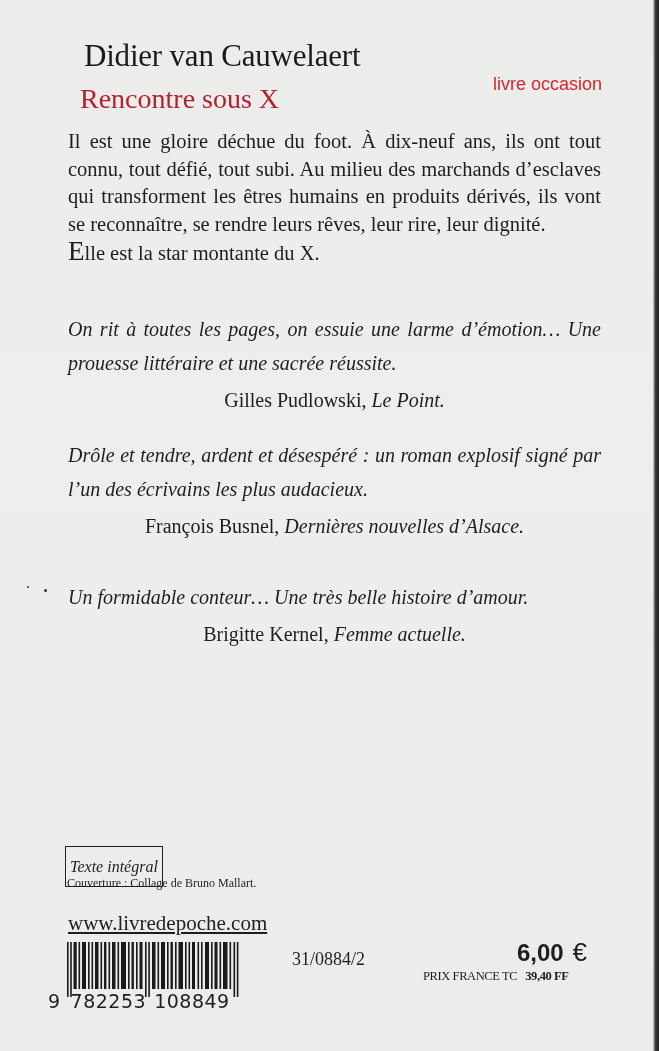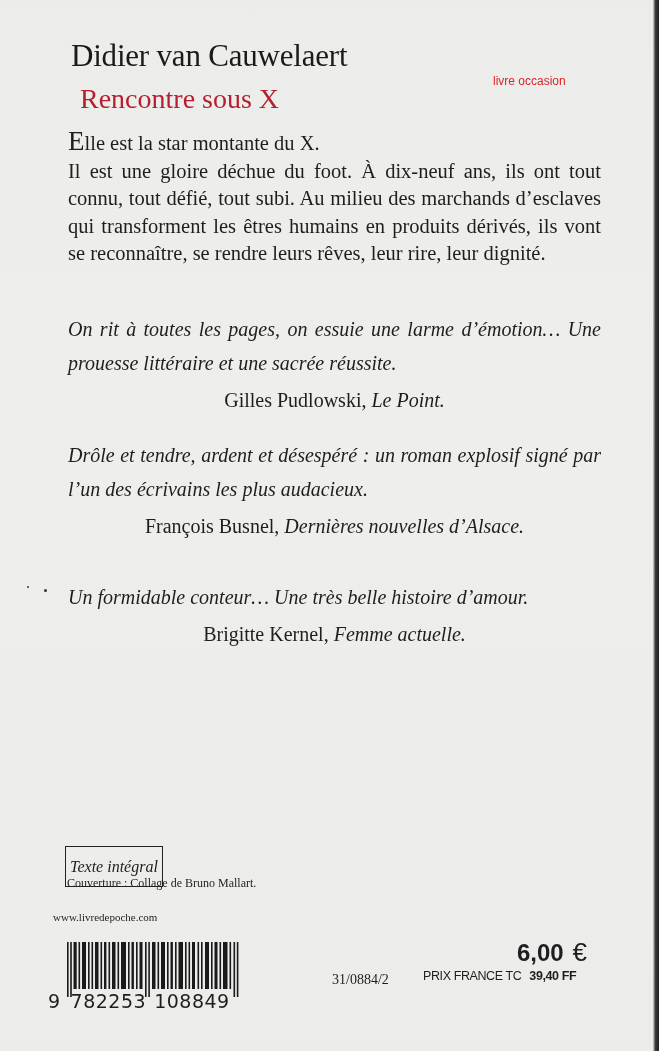--- a/index.html
+++ b/index.html
@@ -23,40 +23,40 @@
     .edge {
       position: absolute;
       left: 653px;
       top: 0;
       width: 6px;
       height: 1051px;
       background: linear-gradient(90deg, #d8d8d6 0%, #3a3a3a 40%, #1e1e1e 100%);
     }
     .author {
       position: absolute;
-      left: 71px;
+      left: 84px;
       top: 38px;
       font-size: 31px;
       letter-spacing: -0.2px;
       color: #1a1a1a;
       text-align: center;
     }
     .title {
       position: absolute;
       left: 80px;
       top: 83px;
       font-size: 28px;
       color: #b52030;
     }
     .sticker {
       position: absolute;
       left: 493px;
       top: 74px;
       font-family: "Liberation Sans", "DejaVu Sans", sans-serif;
-      font-size: 12px;
+      font-size: 18px;
       color: #d8262a;
     }
     .blurb {
       position: absolute;
       left: 68px;
       top: 128px;
       width: 533px;
       font-size: 20.5px;
       line-height: 27.5px;
       text-align: justify;
@@ -100,24 +100,25 @@
     }
     .cover-credit {
       position: absolute;
       left: 67px;
       top: 876px;
       font-size: 12px;
       color: #1e1e1e;
     }
     .website {
       position: absolute;
-      left: 53px;
+      left: 68px;
       top: 911px;
-      font-size: 11px;
-      color: #1e1e1e;
+      font-size: 21px;
+      color: #1e1e1e;
+      text-decoration: underline;
     }
     .barcode {
       position: absolute;
       left: 67px;
       top: 942px;
       width: 172px;
       height: 55px;
     }
     .barcode-digits {
       position: absolute;
@@ -127,44 +128,43 @@
       font-size: 19px;
       letter-spacing: 0.5px;
       color: #1e1e1e;
       background: transparent;
     }
     .barcode-digits .first { margin-right: 10px; }
     .barcode-digits .gap { display: inline-block; width: 8px; }
     .catalog {
       position: absolute;
       left: 292px;
-      top: 972px;
-      font-size: 14px;
-      color: #1e1e1e;
-      margin-left: 40px;
+      top: 949px;
+      font-size: 18px;
+      color: #1e1e1e;
     }
     .price {
       position: absolute;
       left: 517px;
       top: 937px;
       font-family: "Liberation Sans", "DejaVu Sans", sans-serif;
       font-size: 24px;
       font-weight: bold;
       color: #1e1e1e;
     }
     .price .euro {
       font-weight: normal;
       font-size: 26px;
       margin-left: 2px;
     }
     .price-ff {
       position: absolute;
       left: 423px;
       top: 969px;
-      font-family: Liberation Sans, sans-serif;
+      font-family: Liberation Serif, serif;
       font-size: 12.5px;
       letter-spacing: -0.4px;
       color: #1e1e1e;
     }
     .price-ff b { margin-left: 8px; }
     .speck {
       position: absolute;
       width: 3px;
       height: 3px;
       border-radius: 50%;
@@ -174,22 +174,22 @@
 </head>
 <body>
 
 <div class="cover">
 
   <div class="author">Didier van Cauwelaert</div>
   <div class="title">Rencontre sous X</div>
   <div class="sticker">livre occasion</div>
 
   <div class="blurb">
+    <p>Il est une gloire déchue du foot. À dix-neuf ans, ils ont tout connu, tout défié, tout subi. Au milieu des mar­chands d’esclaves qui transforment les êtres humains en produits dérivés, ils vont se reconnaître, se rendre leurs rêves, leur rire, leur dignité.</p>
     <p><span class="drop">E</span><span>lle est la star montante du X.</span></p>
-    <p>Il est une gloire déchue du foot. À dix-neuf ans, ils ont tout connu, tout défié, tout subi. Au milieu des mar­chands d’esclaves qui transforment les êtres humains en produits dérivés, ils vont se reconnaître, se rendre leurs rêves, leur rire, leur dignité.</p>
   </div>
 
   <div class="quote q1">
     <div class="text">On rit à toutes les pages, on essuie une larme d’émotion… Une prouesse littéraire et une sacrée réussite.</div>
     <div class="src"><span>Gilles Pudlowski,</span> <i>Le Point.</i></div>
   </div>
 
   <div class="quote q2">
     <div class="text">Drôle et tendre, ardent et désespéré : un roman explosif signé par l’un des écrivains les plus audacieux.</div>
     <div class="src"><span>François Busnel,</span> <i>Dernières nouvelles d’Alsace.</i></div>

